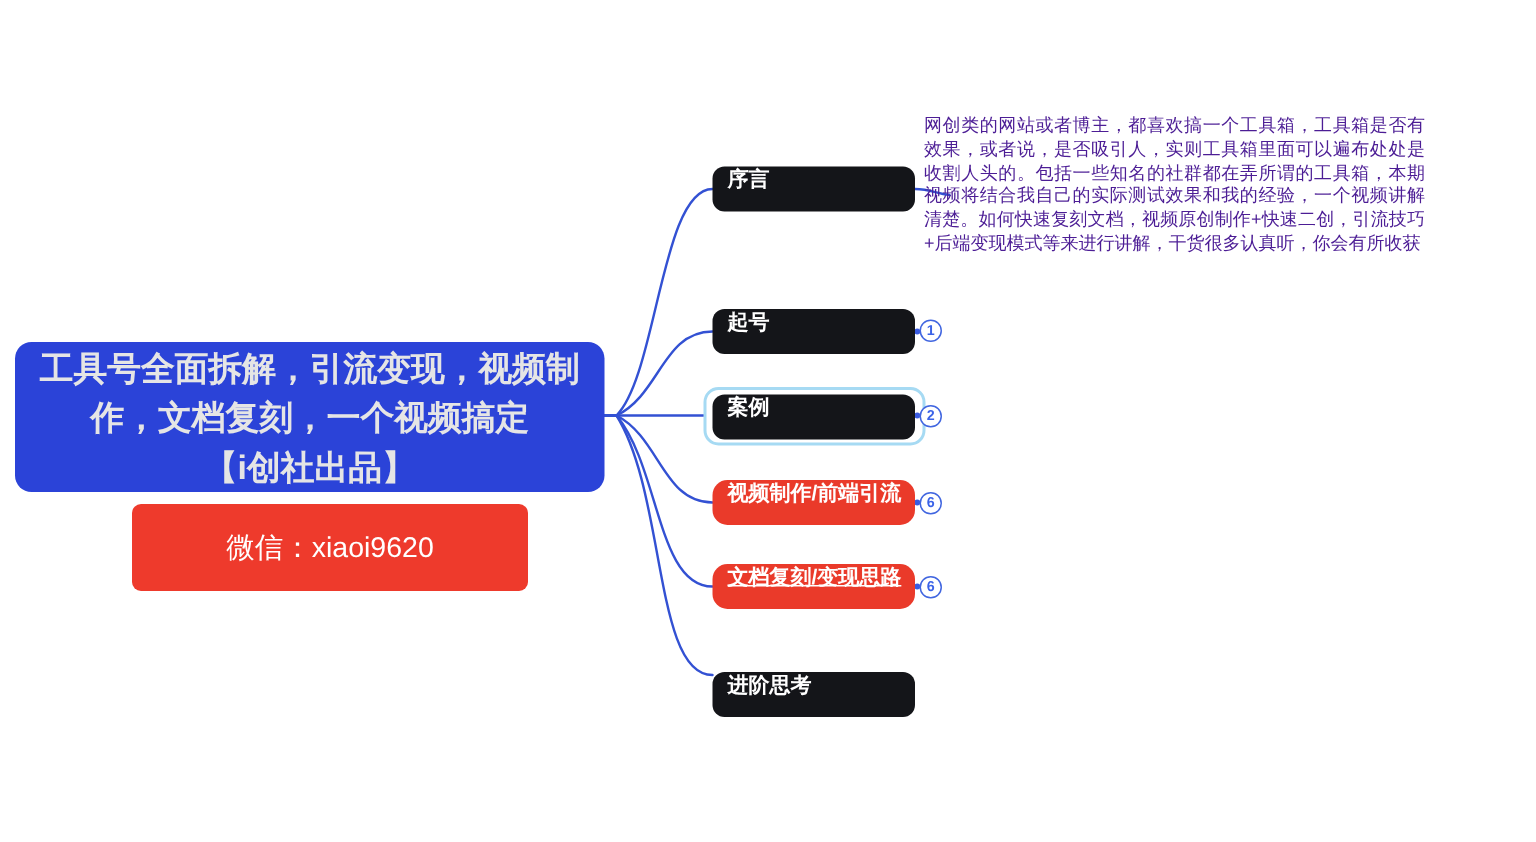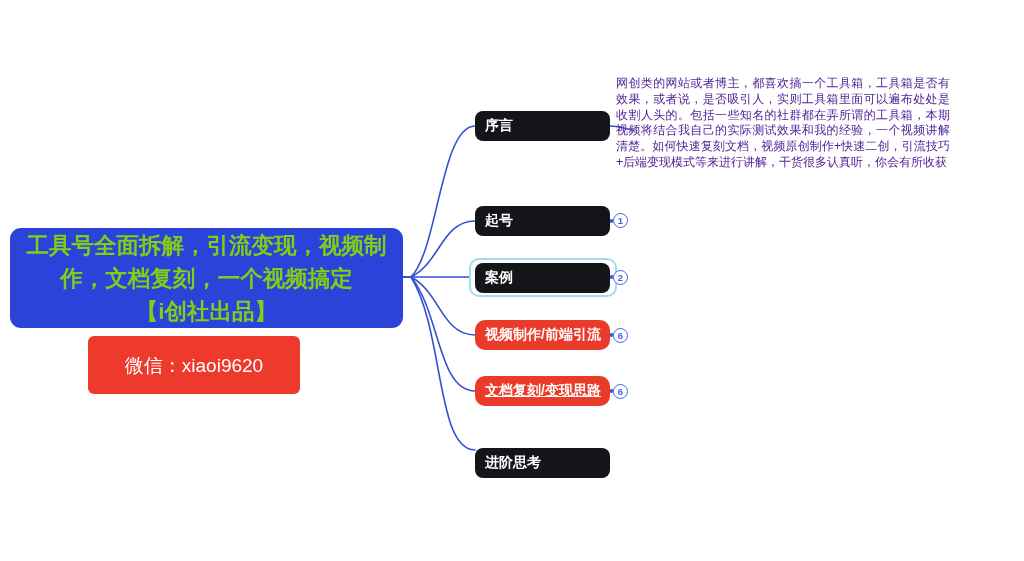--- a/index.html
+++ b/index.html
@@ -5,31 +5,31 @@
   html,body{margin:0;padding:0;background:#ffffff;}
   *{box-sizing:border-box;}
   body{font-family:"Liberation Sans","DejaVu Sans",sans-serif;}
   .canvas{position:relative;width:1024px;height:561px;background:#ffffff;overflow:hidden;}
 
   .connectors{position:absolute;left:0;top:0;width:1024px;height:561px;pointer-events:none;}
   .connectors path{fill:none;stroke:#3351d3;stroke-width:1.6;stroke-linecap:round;}
   .connectors circle{fill:#3a5be0;}
 
   .root-node{position:absolute;left:10px;top:228px;width:393px;height:100px;border-radius:11px;
-    background:#2b43d8;color:#84cc16;display:flex;flex-direction:column;justify-content:center;
+    background:#2b43d8;color:#e5e5e5;display:flex;flex-direction:column;justify-content:center;
     align-items:center;cursor:pointer;}
   .root-node .line{font-size:22.5px;font-weight:bold;line-height:33px;white-space:nowrap;text-align:center;}
 
-  .contact-node{position:absolute;left:88px;top:336px;width:212px;height:58px;border-radius:6px;
+  .contact-node{position:absolute;left:88px;top:336px;width:264px;height:58px;border-radius:6px;
     background:#ee3a2c;color:#ffffff;display:flex;flex-direction:column;justify-content:center;
     align-items:center;cursor:pointer;}
   .contact-node .line{font-size:19px;font-weight:500;line-height:27px;white-space:nowrap;text-align:center;}
 
   .branch{position:absolute;left:475px;width:135px;height:30px;border-radius:8px;color:#ffffff;
-    display:flex;align-items:center;padding-left:10px;font-size:14px;font-weight:bold;
+    display:flex;padding-left:10px;font-size:14px;font-weight:bold;
     white-space:nowrap;cursor:pointer;}
   .branch.black{background:#141519;}
   .branch.red{background:#ea3a2a;border-radius:10px;}
 
   .selection-outline{position:absolute;left:469px;top:258px;width:148px;height:39px;
     border:2px solid #a6daf3;border-radius:10px;pointer-events:none;}
 
   .badge{position:absolute;left:613px;width:15px;height:15px;border-radius:50%;
     background:#ffffff;border:1.5px solid #4166e0;color:#3b63e8;font-size:9.5px;font-weight:bold;
     display:flex;align-items:center;justify-content:center;cursor:pointer;line-height:1;}

